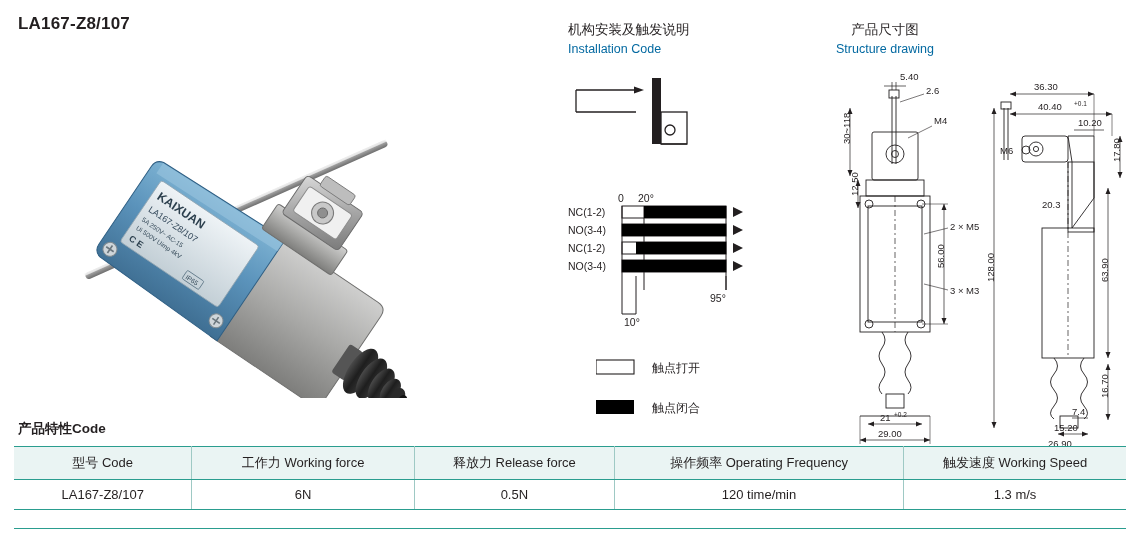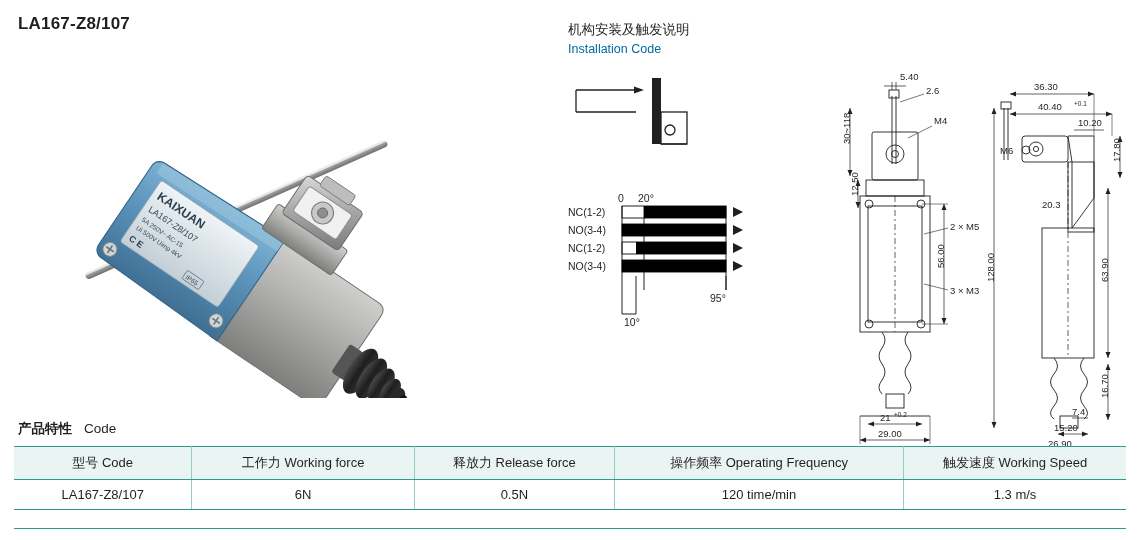--- a/index.html
+++ b/index.html
@@ -38,21 +38,21 @@
   .legend-draw  { position: absolute; left: 596px; top: 356px; }
 
   
   .struct-draw { position: absolute; left: 836px; top: 68px; text-align: center; }
 
   
   .code-head {
     position: absolute; left: 18px; top: 420px;
     font-size: 13.5px; font-weight: bold;
   }
-  .code-head .en { font-weight: normal; margin-left: 12px; }
+  .code-head .en { font-weight: bold; margin-left: 0; }
 
   table.spec {
     position: absolute; left: 14px; top: 446px;
     width: 1112px; border-collapse: collapse;
     font-size: 13px;
   }
   table.spec th, table.spec td {
     border-left: 1px solid #9ec9c4;
     border-right: 1px solid #9ec9c4;
     text-align: center; padding: 7px 4px; font-weight: normal;
@@ -219,21 +219,33 @@
       <line x1="158" y1="86" x2="158" y2="100" stroke="#231f20" stroke-width="1"></line>
       <text x="142" y="112" font-size="10.5" fill="#231f20">95°</text>
 
       <line x1="68" y1="86" x2="68" y2="124" stroke="#231f20" stroke-width="1"></line>
       <line x1="54" y1="112" x2="54" y2="124" stroke="#231f20" stroke-width="1"></line>
       <line x1="54" y1="124" x2="68" y2="124" stroke="#231f20" stroke-width="1"></line>
       <text x="56" y="136" font-size="10.5" fill="#231f20">10°</text>
     </svg>
   </div>
 
-
+  <div class="legend-draw">
+    <svg width="200" height="70" viewBox="0 0 200 70">
+      <rect x="0" y="4" width="38" height="14" fill="#fff" stroke="#231f20" stroke-width="1.1"></rect>
+      <text x="56" y="16" font-size="12" fill="#231f20">触点打开</text>
+      <rect x="0" y="44" width="38" height="14" fill="#000"></rect>
+      <text x="56" y="56" font-size="12" fill="#231f20">触点闭合</text>
+    </svg>
+  </div>
+
+  <div class="sec-head" id="struct-head">
+    <div class="cn">产品尺寸图</div>
+    <div class="en">Structure drawing</div>
+  </div>
 
   <div class="struct-draw">
     <svg width="300" height="400" viewBox="0 0 300 400">
       <g stroke="#231f20" fill="none" stroke-width="0.9">
 
         <line x1="56" y1="28" x2="56" y2="96"></line>
         <line x1="60" y1="28" x2="60" y2="96"></line>
 
         <rect x="53" y="22" width="10" height="8"></rect>
 

